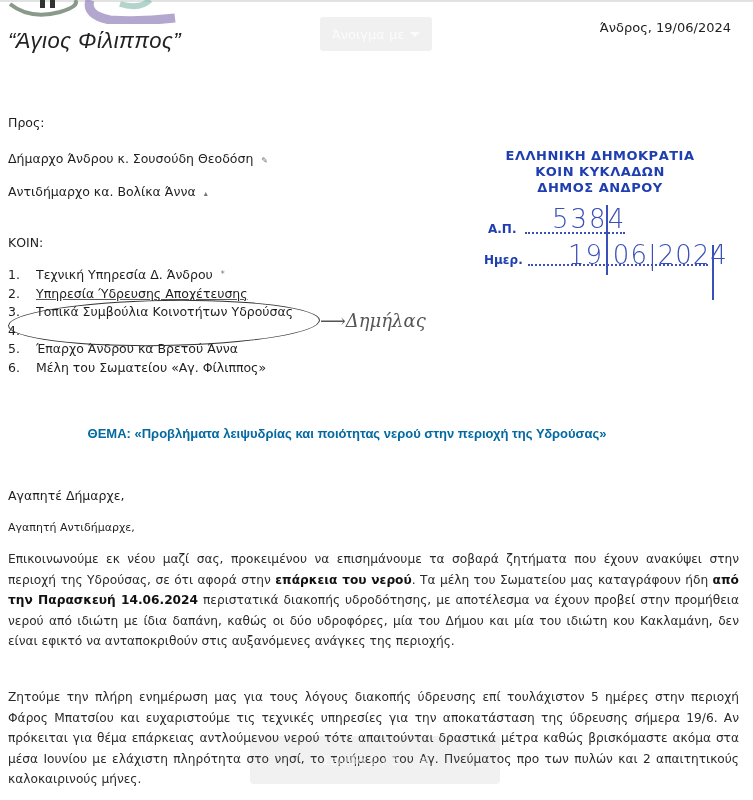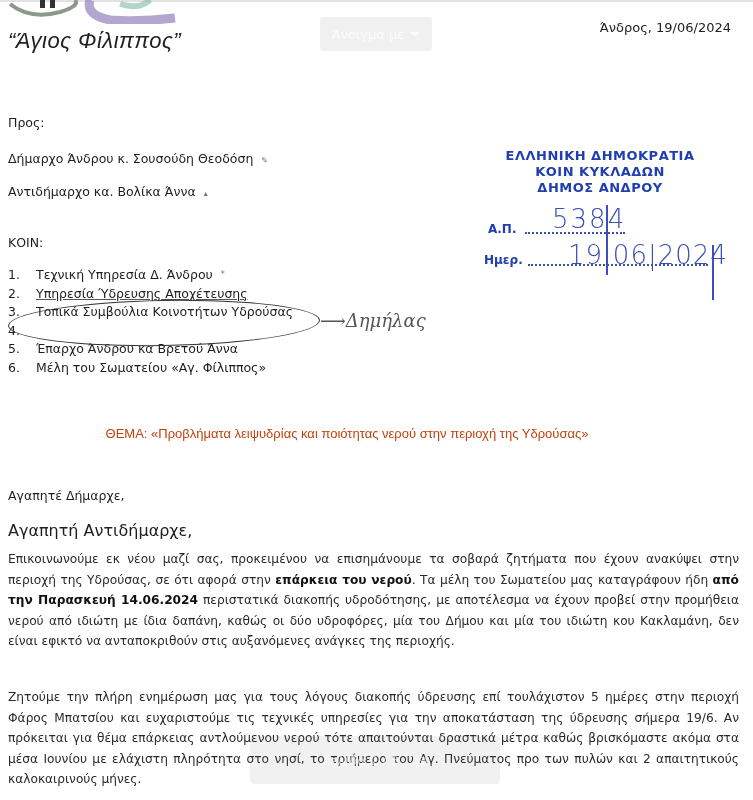--- a/index.html
+++ b/index.html
@@ -38,23 +38,23 @@
   .stamp { position:absolute; left:480px; top:148px; width:240px; color:#1f3fb0; font-size:13px; font-weight:bold; text-align:center; letter-spacing:0.5px; }
   .stamp .l { display:block; line-height:16px; }
   .stamp-ap { position:absolute; left:488px; top:222px; color:#1f3fb0; font-size:12px; font-weight:bold; }
   .stamp-imer { position:absolute; left:484px; top:253px; color:#1f3fb0; font-size:12px; font-weight:bold; }
   .stamp-dots1 { position:absolute; left:525px; top:232px; width:100px; border-bottom:2px dotted #3a4fb8; }
   .stamp-dots2 { position:absolute; left:528px; top:264px; width:180px; border-bottom:2px dotted #3a4fb8; }
   .hw-num { position:absolute; left:552px; top:204px; color:#3a4fb8; font-family:"DejaVu Sans", sans-serif; font-size:26px; font-weight:300; letter-spacing:2px; }
   .hw-date { position:absolute; left:568px; top:240px; color:#3a4fb8; font-size:26px; font-weight:300; letter-spacing:1px; }
   .vline { position:absolute; width:2px; background:#3a4fb8; }
 
-  .subject { position:absolute; left:0; width:694px; top:426px; text-align:center; font-family:"Liberation Sans", sans-serif; font-weight:normal; font-size:13px; color:#c2410c; }
+  .subject { position:absolute; left:0; width:694px; top:426px; text-align:center; font-family:"Liberation Sans", sans-serif; font-weight:bold; font-size:13px; color:#0369a1; }
   .salut1 { position:absolute; left:8px; top:488px; font-size:12.5px; }
-  .salut2 { position:absolute; left:8px; top:521px; font-size:16px; }
+  .salut2 { position:absolute; left:8px; top:521px; font-size:11px; }
 
   .para { position:absolute; left:8px; width:731px; font-size:12.2px; line-height:20.5px; text-align:justify; color:#2a2a2a; }
   .p1 { top:549px; }
   .p2 { top:687px; }
   .para b { font-weight:bold; color:#111;margin-top:8px; }
 
   .page-toolbar {
     position:absolute; left:250px; top:736px; width:250px; height:48px; background:rgba(120,120,120,0.10);
     border-radius:4px; display:flex; align-items:center; justify-content:center; gap:18px; color:rgba(255,255,255,0.6); font-size:13px;
   }

